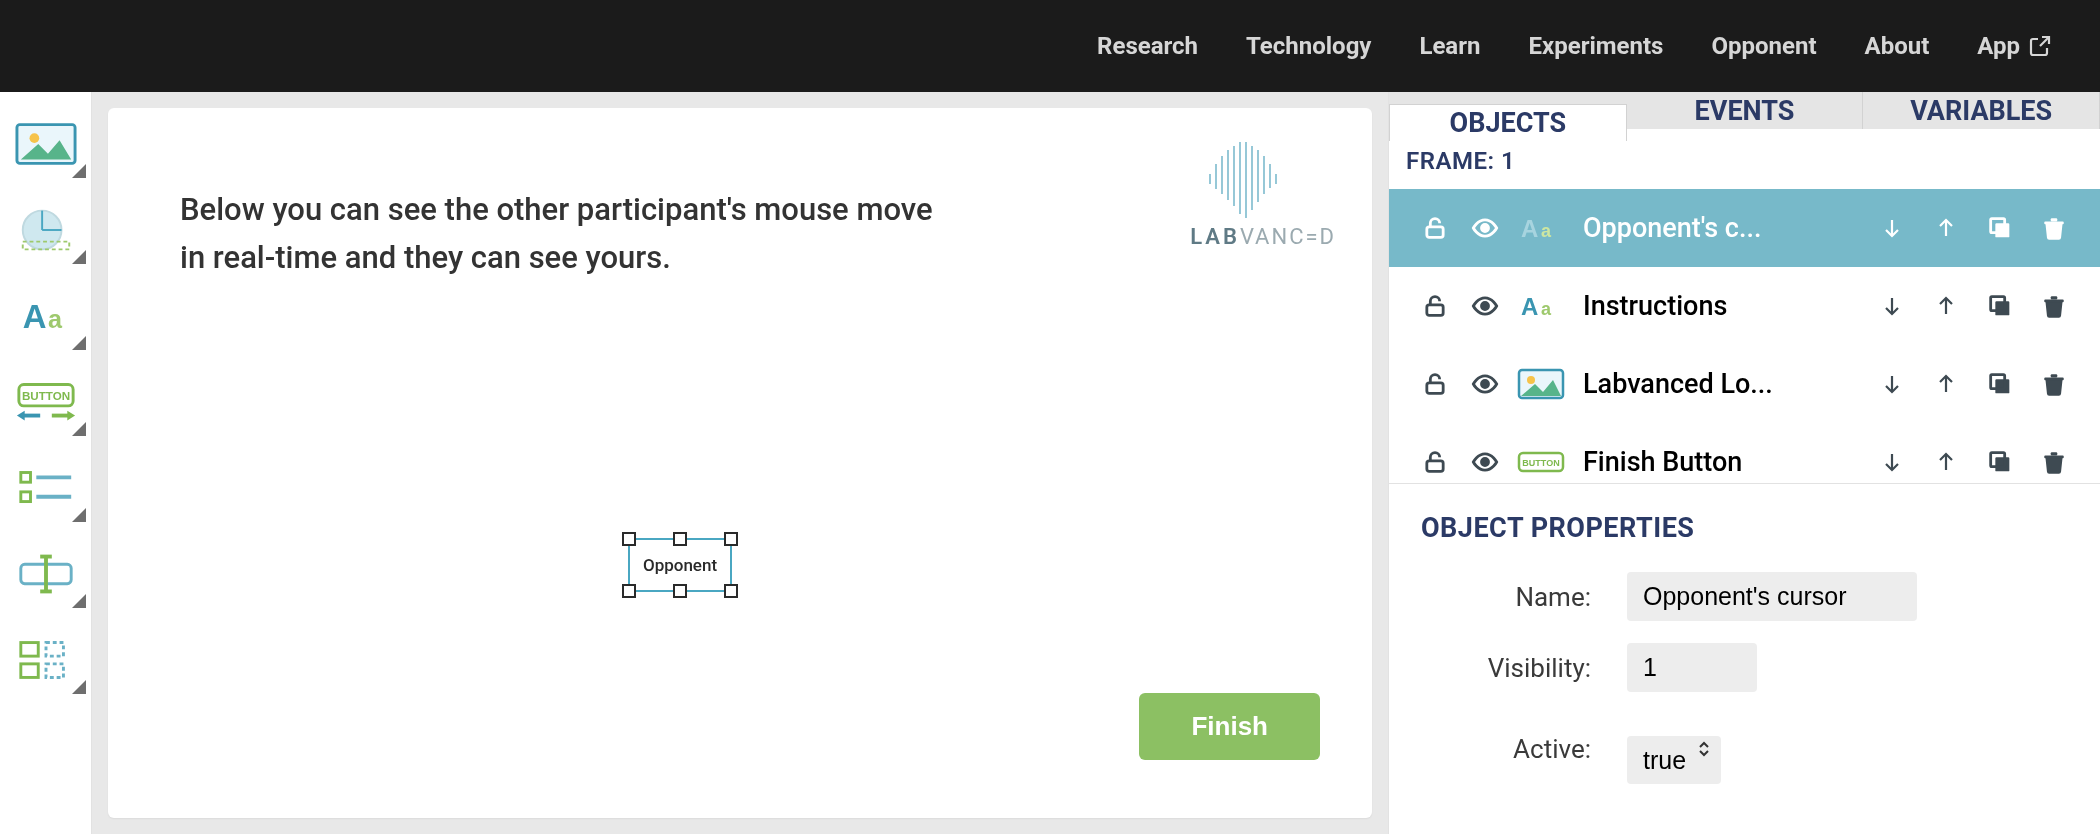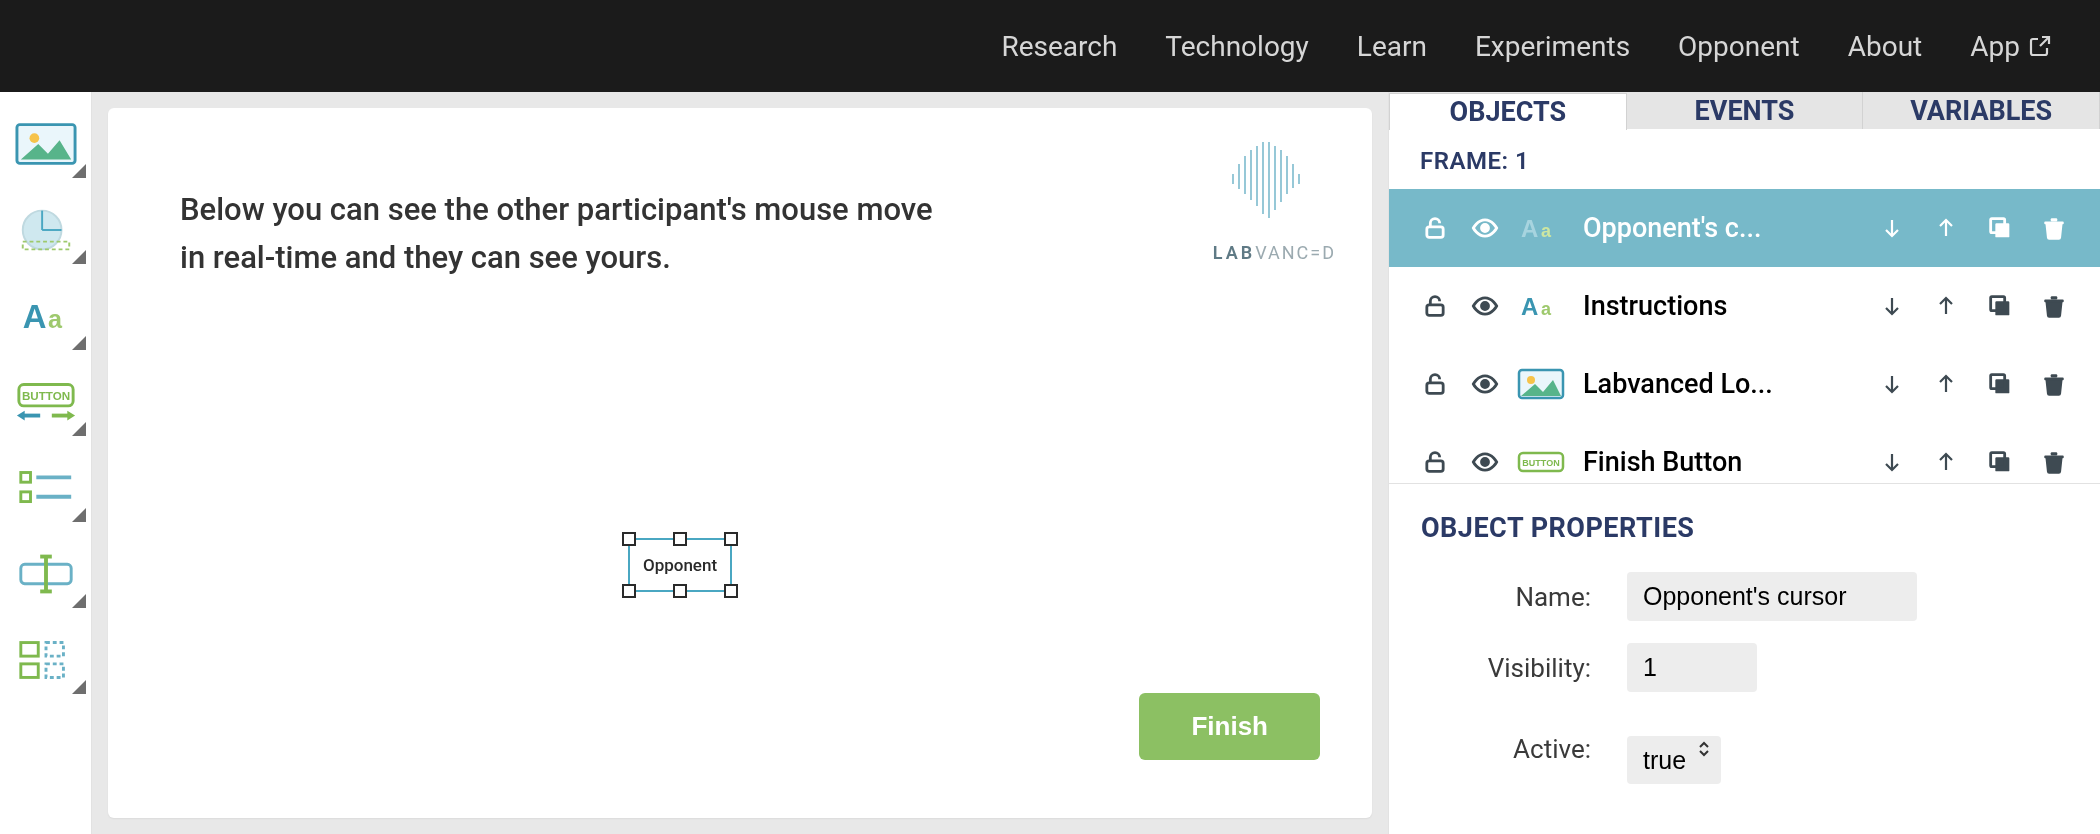--- a/index.html
+++ b/index.html
@@ -1,58 +1,58 @@
 <!DOCTYPE html>
 <html><head>
 <meta charset="utf-8">
 <style>
   * { box-sizing: border-box; margin: 0; padding: 0; }
   html, body { width: 2100px; height: 834px; font-family: -apple-system, BlinkMacSystemFont, "Segoe UI", Roboto, Helvetica, Arial, sans-serif; background: #f0f0f0; overflow: hidden; }
 
   
   .topbar { width: 100%; height: 92px; background: #1b1b1b; display: flex; align-items: center; justify-content: flex-end; padding: 0 48px; gap: 48px; }
-  .topbar .nav-item { color: #d6d6d6; font-size: 28px; font-weight: 400; display: flex; align-items: center; gap: 8px; cursor: pointer; }
+  .topbar .nav-item { color: #d6d6d6; font-size: 24px; font-weight: 700; display: flex; align-items: center; gap: 8px; cursor: pointer; }
   .topbar .ext-icon { width: 24px; height: 24px; }
 
   
   .main { display: flex; height: calc(834px - 92px); background: #e8e8e8; }
 
   
   .toolbox { width: 92px; background: #fff; display: flex; flex-direction: column; gap: 18px; padding: 18px 4px; align-items: center; border-right: 1px solid #e2e2e2; }
   .tool-btn { width: 80px; height: 68px; position: relative; display: flex; align-items: center; justify-content: center; cursor: pointer; }
   .tool-btn .corner { position: absolute; right: 0; bottom: 0; width: 0; height: 0; border-right: 14px solid #6e6e6e; border-top: 14px solid transparent; }
   .tool-svg { width: 62px; height: 48px; }
 
   
   .canvas-wrap { flex: 0 0 1296px; padding: 16px; display: flex; }
   .canvas { background: #fff; flex: 1; position: relative; border-radius: 6px; box-shadow: 0 1px 2px rgba(0,0,0,0.06); }
   .instructions { position: absolute; top: 78px; left: 72px; font-size: 31px; color: #333; font-weight: 500; line-height: 1.55; }
   .logo { position: absolute; top: 26px; right: 36px; text-align: center; }
   .logo-svg { width: 108px; height: 90px; }
-  .logo-text { font-size: 18px; color: #9baab0; letter-spacing: 2px; margin-top: 18px; }
+  .logo-text { font-size: 22px; color: #9baab0; letter-spacing: 2px; margin-top: 0; }
   .logo-text .bold { color: #5f7a85; font-weight: 600; letter-spacing: 3px; }
   .finish-btn { position: absolute; right: 52px; bottom: 58px; background: #8cc063; color: #fff; font-size: 26px; font-weight: 600; padding: 18px 52px; border-radius: 6px; border: none; cursor: pointer; }
 
   
   .sel-box { position: absolute; top: 430px; left: 520px; width: 104px; height: 54px; border: 2px solid #4aa7c2; background: transparent; }
   .sel-label { position: absolute; top: 50%; left: 50%; transform: translate(-50%, -50%); font-size: 17px; color: #2a2a2a; font-weight: 500; }
   .handle { position: absolute; width: 14px; height: 14px; background: #fff; border: 2px solid #2a2a2a; }
   .h-tl { top: -8px; left: -8px; }
   .h-tm { top: -8px; left: 50%; margin-left: -7px; }
   .h-tr { top: -8px; right: -8px; }
   .h-bl { bottom: -8px; left: -8px; }
   .h-bm { bottom: -8px; left: 50%; margin-left: -7px; }
   .h-br { bottom: -8px; right: -8px; }
 
   
   .inspector { flex: 1; background: #fff; display: flex; flex-direction: column; border-left: 1px solid #e2e2e2; }
   .tabs { display: flex; height: 72px; background: #e5e5e5; }
   .tab { flex: 1; display: flex; align-items: center; justify-content: center; font-size: 27px; font-weight: 700; color: #2b3a66; cursor: pointer; border-right: 1px solid #d2d2d2; }
-  .tab.active { background: #fff; border: 1px solid #d2d2d2; border-bottom: none; position: relative; top: 1px; }
-  .frame-label { padding: 18px 31px 14px; color: #2b3a66; font-size: 24px; font-weight: 600; letter-spacing: 0.5px; }
+  .tab.active { background: #fff; border: 1px solid #d2d2d2; border-bottom: none; position: relative; top: 12px; }
+  .frame-label { padding: 18px 17px 14px; color: #2b3a66; font-size: 24px; font-weight: 600; letter-spacing: 0.5px; }
 
   .obj-list { flex: 0 0 auto; overflow: hidden; max-height: 295px; border-bottom: 1px solid #e2e2e2; }
   .obj-row { display: flex; align-items: center; height: 78px; padding: 0 28px; gap: 14px; cursor: pointer; }
   .obj-row.selected { background: #77b9c9; color: #fff; }
   .obj-row .name { flex: 1; font-size: 27px; font-weight: 500; white-space: nowrap; overflow: hidden; text-overflow: ellipsis; padding-left:4px; }
   .obj-row .typeicon { width: 48px; height: 32px; display:flex; align-items:center; justify-content:center; }
   .row-ctl { width: 36px; height: 36px; display: flex; align-items: center; justify-content: center; cursor: pointer; color: #3e4a52; }
   .obj-row.selected .row-ctl { color: #fff; }
   .row-actions { display:flex; gap:18px; align-items:center; }
 

